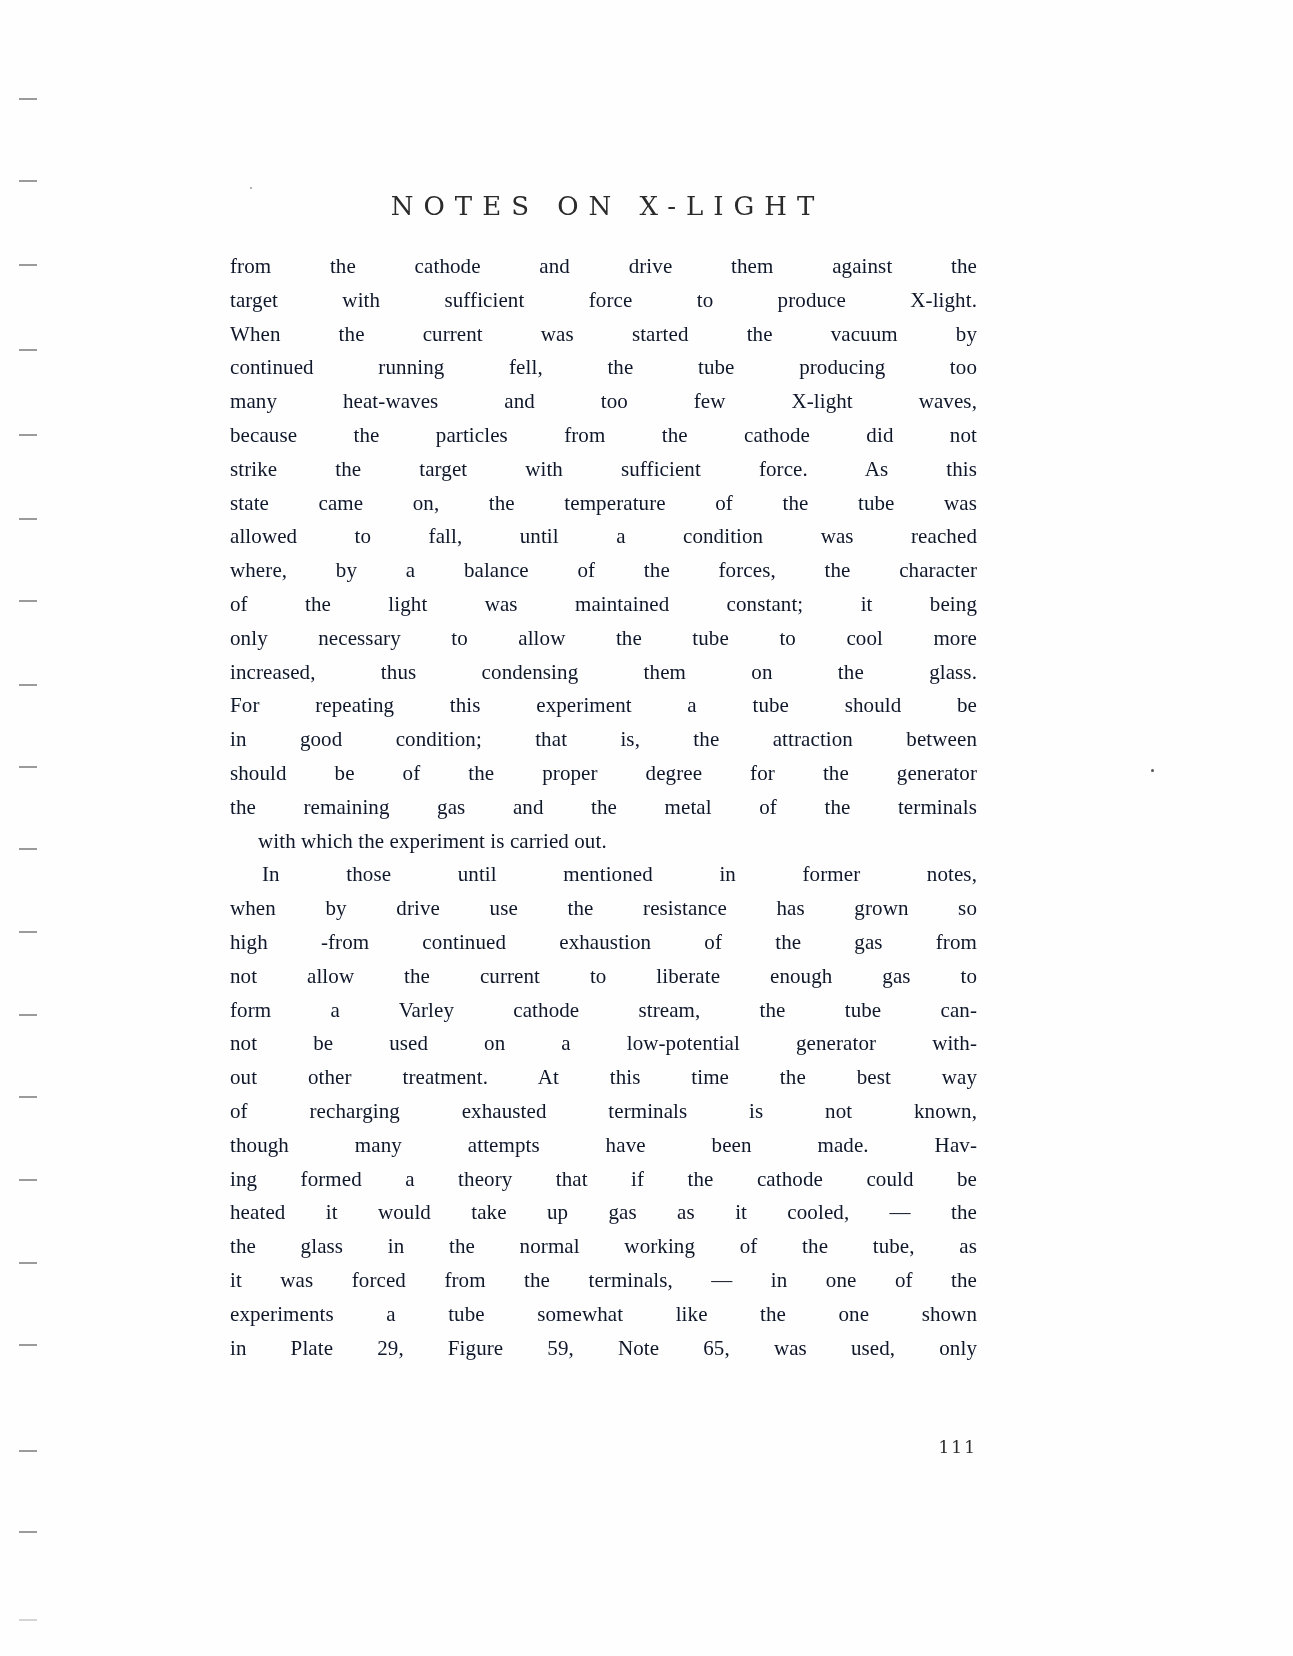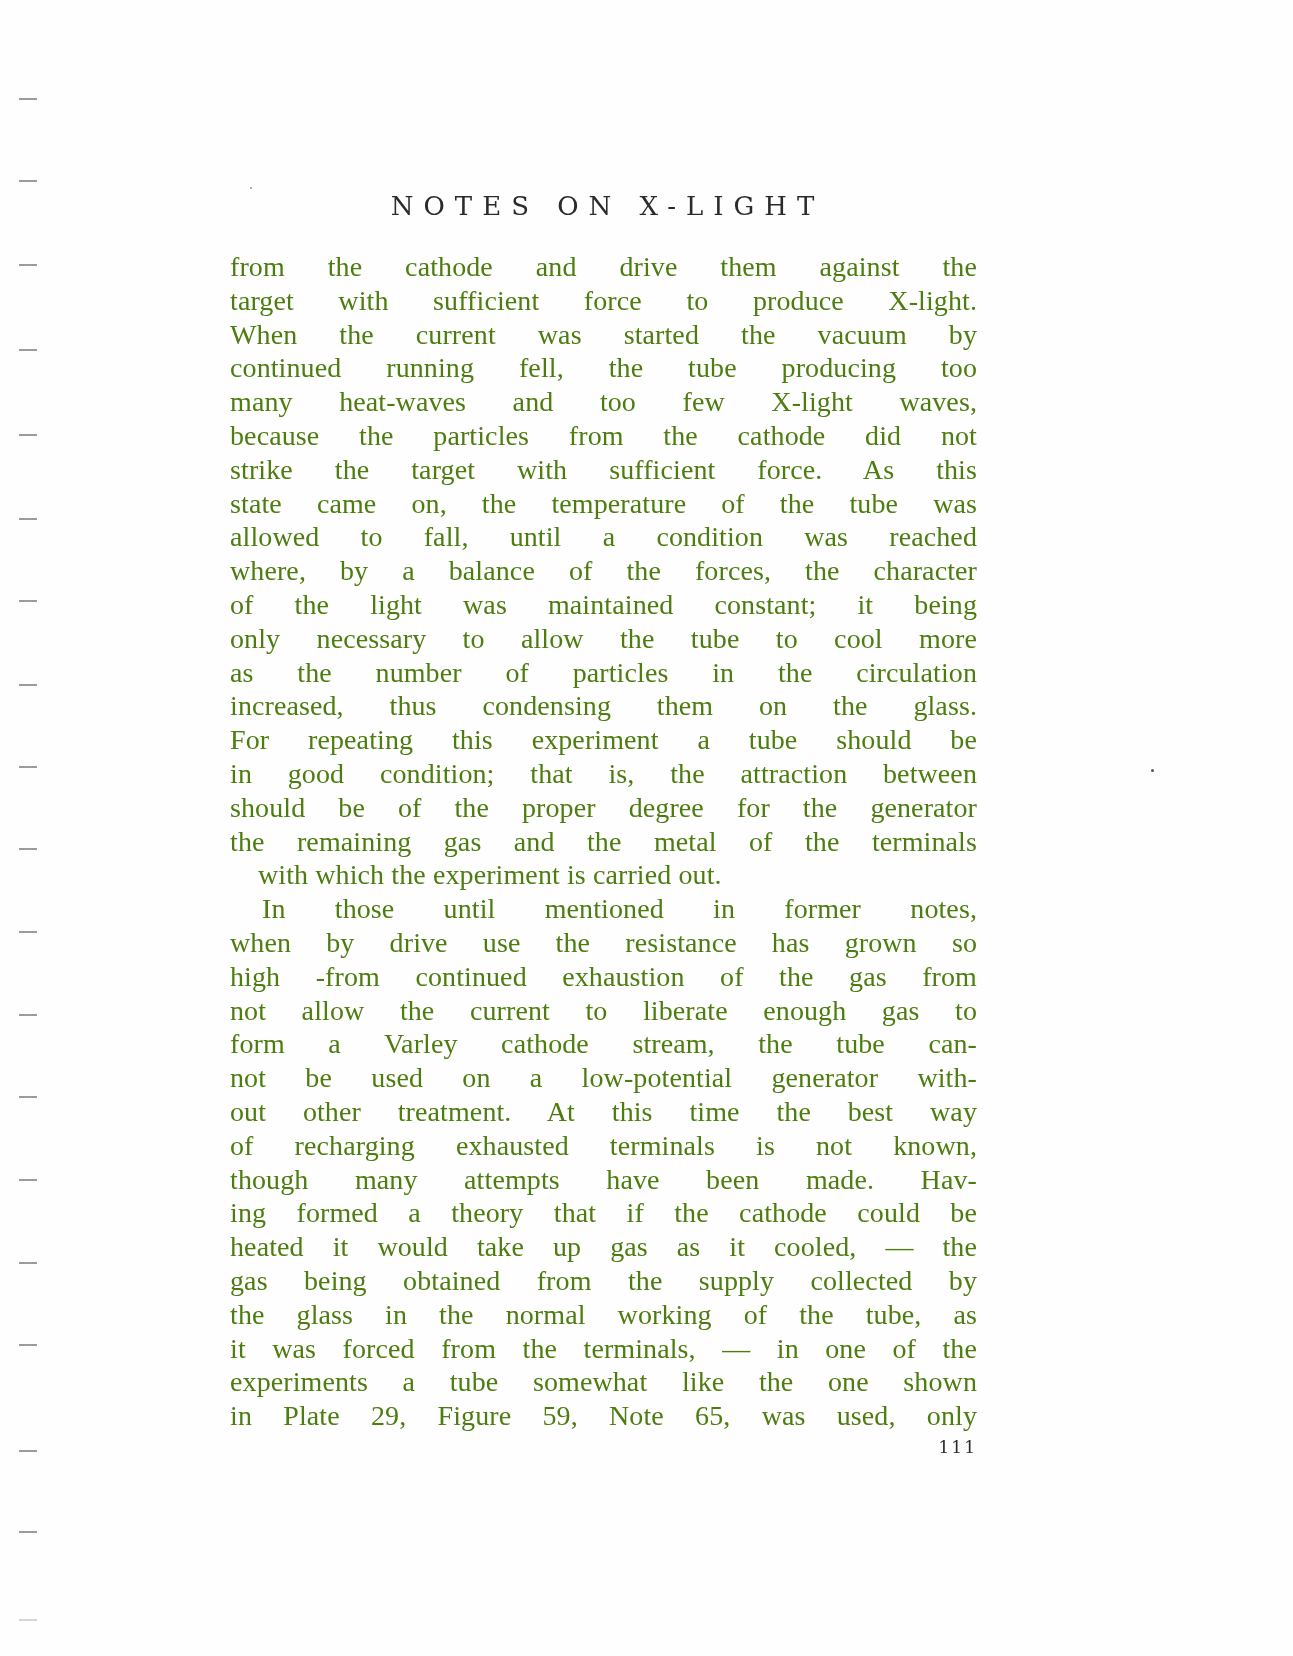--- a/index.html
+++ b/index.html
@@ -54,25 +54,25 @@
     position: absolute;
     left: 230px;
     top: 250px;
     width: 747px;
   }
   .line {
     display: block;
     height: 33.8px;
     line-height: 33.8px;
     font-family: "Liberation Serif", "DejaVu Serif", serif;
-    font-size: 28px;
+    font-size: 21px;
     text-align: justify;
     text-align-last: justify;
     white-space: nowrap;
-    color: #4d7c0f;
+    color: #0f172a;
     letter-spacing: 0.1px;
   }
   .line.last {
     text-align-last: left;
     margin-left: 28px;
   }
   .line.indent {
     padding-left: 32px;
   }
   .page-number {
@@ -129,39 +129,37 @@
       <span class="line">When the current was started the vacuum by</span>
       <span class="line">continued running fell, the tube producing too</span>
       <span class="line">many heat-waves and too few X-light waves,</span>
       <span class="line">because the particles from the cathode did not</span>
       <span class="line">strike the target with sufficient force. As this</span>
       <span class="line">state came on, the temperature of the tube was</span>
       <span class="line">allowed to fall, until a condition was reached</span>
       <span class="line">where, by a balance of the forces, the character</span>
       <span class="line">of the light was maintained constant; it being</span>
       <span class="line">only necessary to allow the tube to cool more</span>
-      <span class="line">as the number of particles in the circulation</span>
       <span class="line">increased, thus condensing them on the glass.</span>
       <span class="line">For repeating this experiment a tube should be</span>
       <span class="line">in good condition; that is, the attraction between</span>
       <span class="line">should be of the proper degree for the generator</span>
       <span class="line">the remaining gas and the metal of the terminals</span>
       <span class="line last">with which the experiment is carried out.</span>
       <span class="line indent">In those until mentioned in former notes,</span>
       <span class="line">when by drive use the resistance has grown so</span>
       <span class="line">high -from continued exhaustion of the gas from</span>
       <span class="line">not allow the current to liberate enough gas to</span>
       <span class="line">form a Varley cathode stream, the tube can-</span>
       <span class="line">not be used on a low-potential generator with-</span>
       <span class="line">out other treatment. At this time the best way</span>
       <span class="line">of recharging exhausted terminals is not known,</span>
       <span class="line">though many attempts have been made. Hav-</span>
       <span class="line">ing formed a theory that if the cathode could be</span>
       <span class="line">heated it would take up gas as it cooled, — the</span>
-      <span class="line">gas being obtained from the supply collected by</span>
       <span class="line">the glass in the normal working of the tube, as</span>
       <span class="line">it was forced from the terminals, — in one of the</span>
       <span class="line">experiments a tube somewhat like the one shown</span>
       <span class="line">in Plate 29, Figure 59, Note 65, was used, only</span>
     </div>
 
   <div class="page-number">111</div>
 
   <span class="speck" style="left:1151px; top:769px;"></span>
   <span class="speck" style="left:250px; top:187px; width:2px; height:2px; opacity:0.6;"></span>

